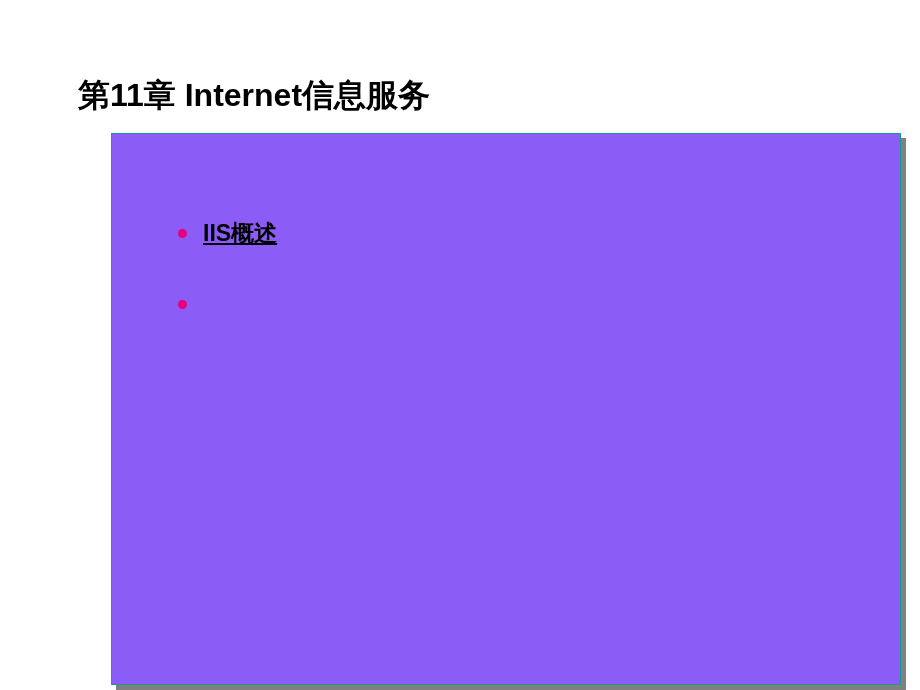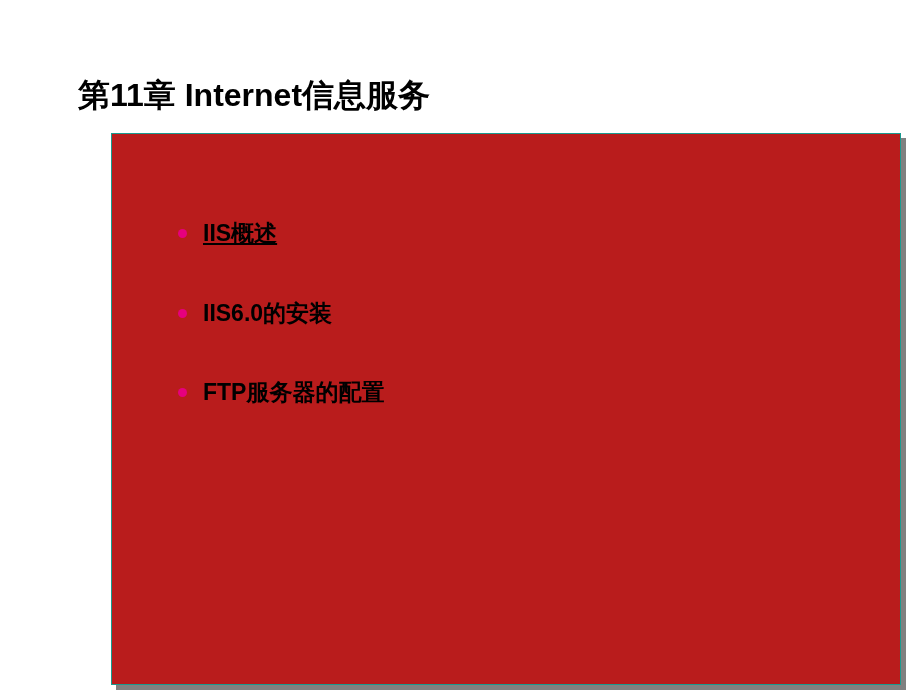--- a/index.html
+++ b/index.html
@@ -29,21 +29,21 @@
       width: 790px;
       height: 552px;
       background: #808080;
     }
     .content-box {
       position: absolute;
       top: 97px;
       left: 75px;
       width: 790px;
       height: 552px;
-      background: #b91c1c;
+      background: #8b5cf6;
       border: 1px solid #1a9a8f;
     }
     .bullet-list {
       position: absolute;
       top: 50px;
       left: 30px;
       list-style: none;
     }
     .bullet-item {
       display: flex;
@@ -77,20 +77,15 @@
 <div class="content-box-shadow"></div>
 
 <div class="content-box">
   <ul class="bullet-list">
     <li class="bullet-item">
       <span class="bullet-dot"></span>
       <span class="bullet-text underline">IIS概述</span>
     </li>
     <li class="bullet-item">
       <span class="bullet-dot"></span>
-      <span class="bullet-text">IIS6.0的安装</span>
-    </li>
-    <li class="bullet-item">
-      <span class="bullet-dot"></span>
-      <span class="bullet-text">FTP服务器的配置</span>
     </li>
   </ul>
 </div>
 
 </body></html>

